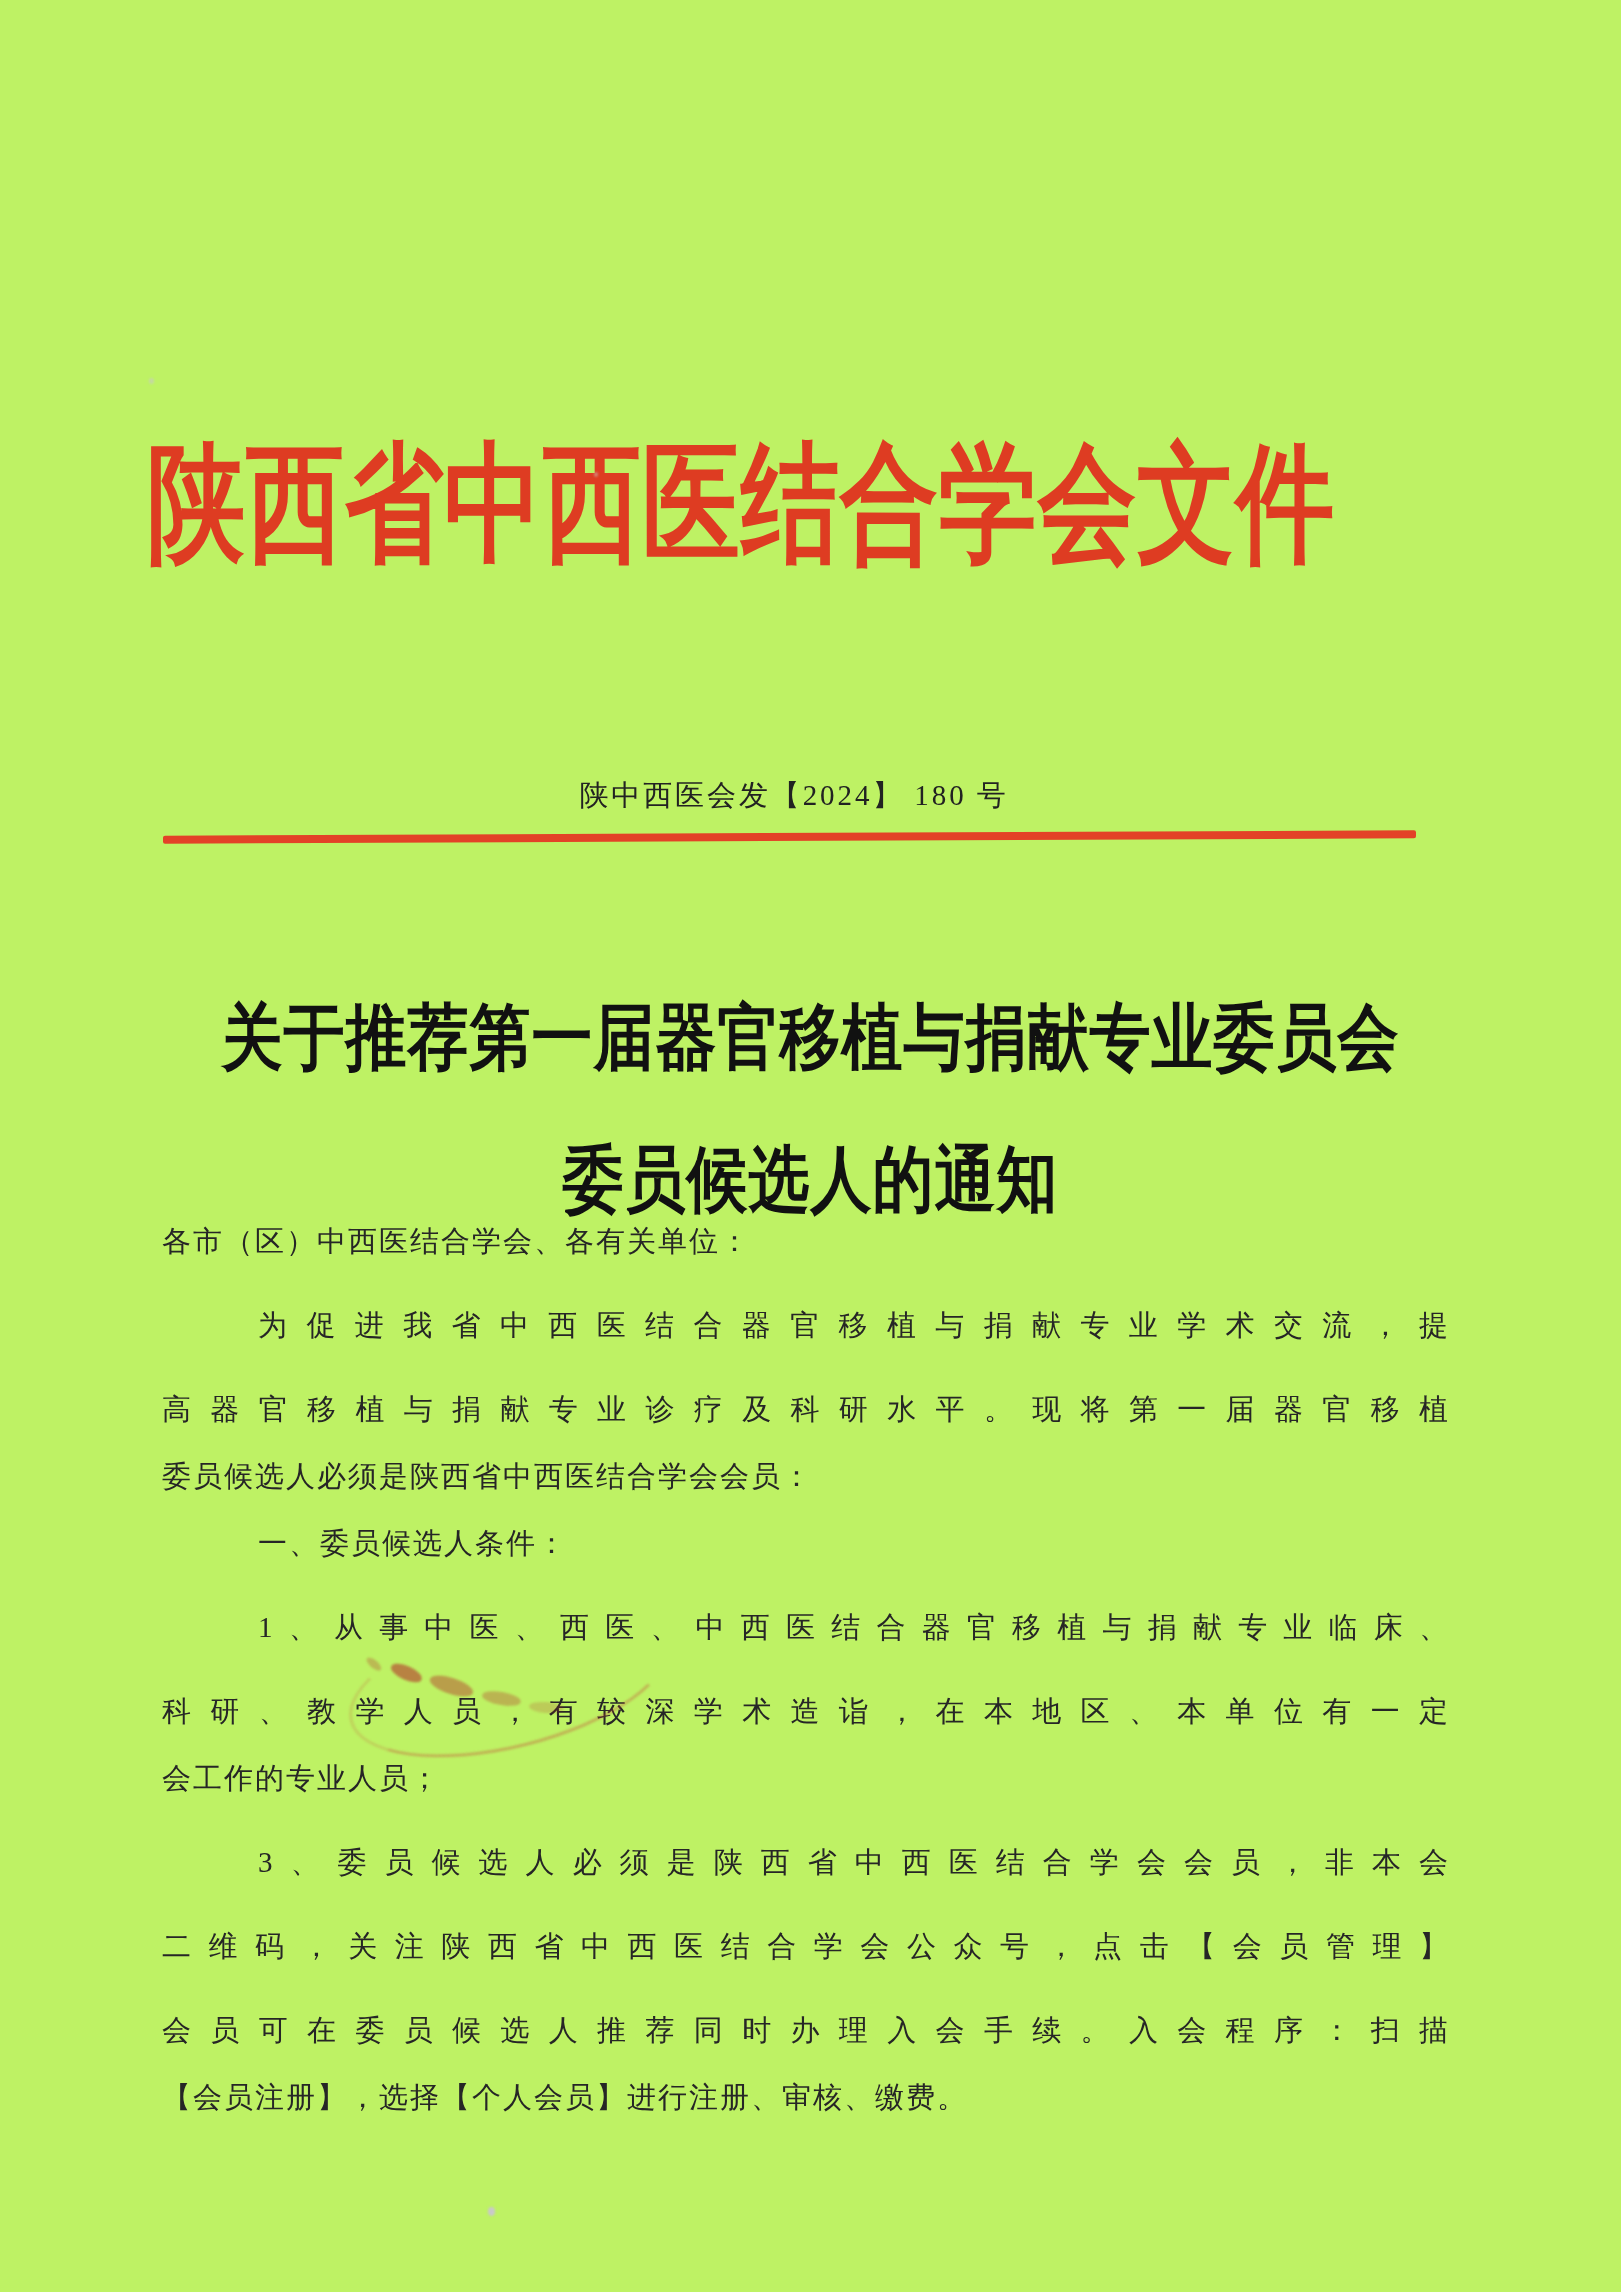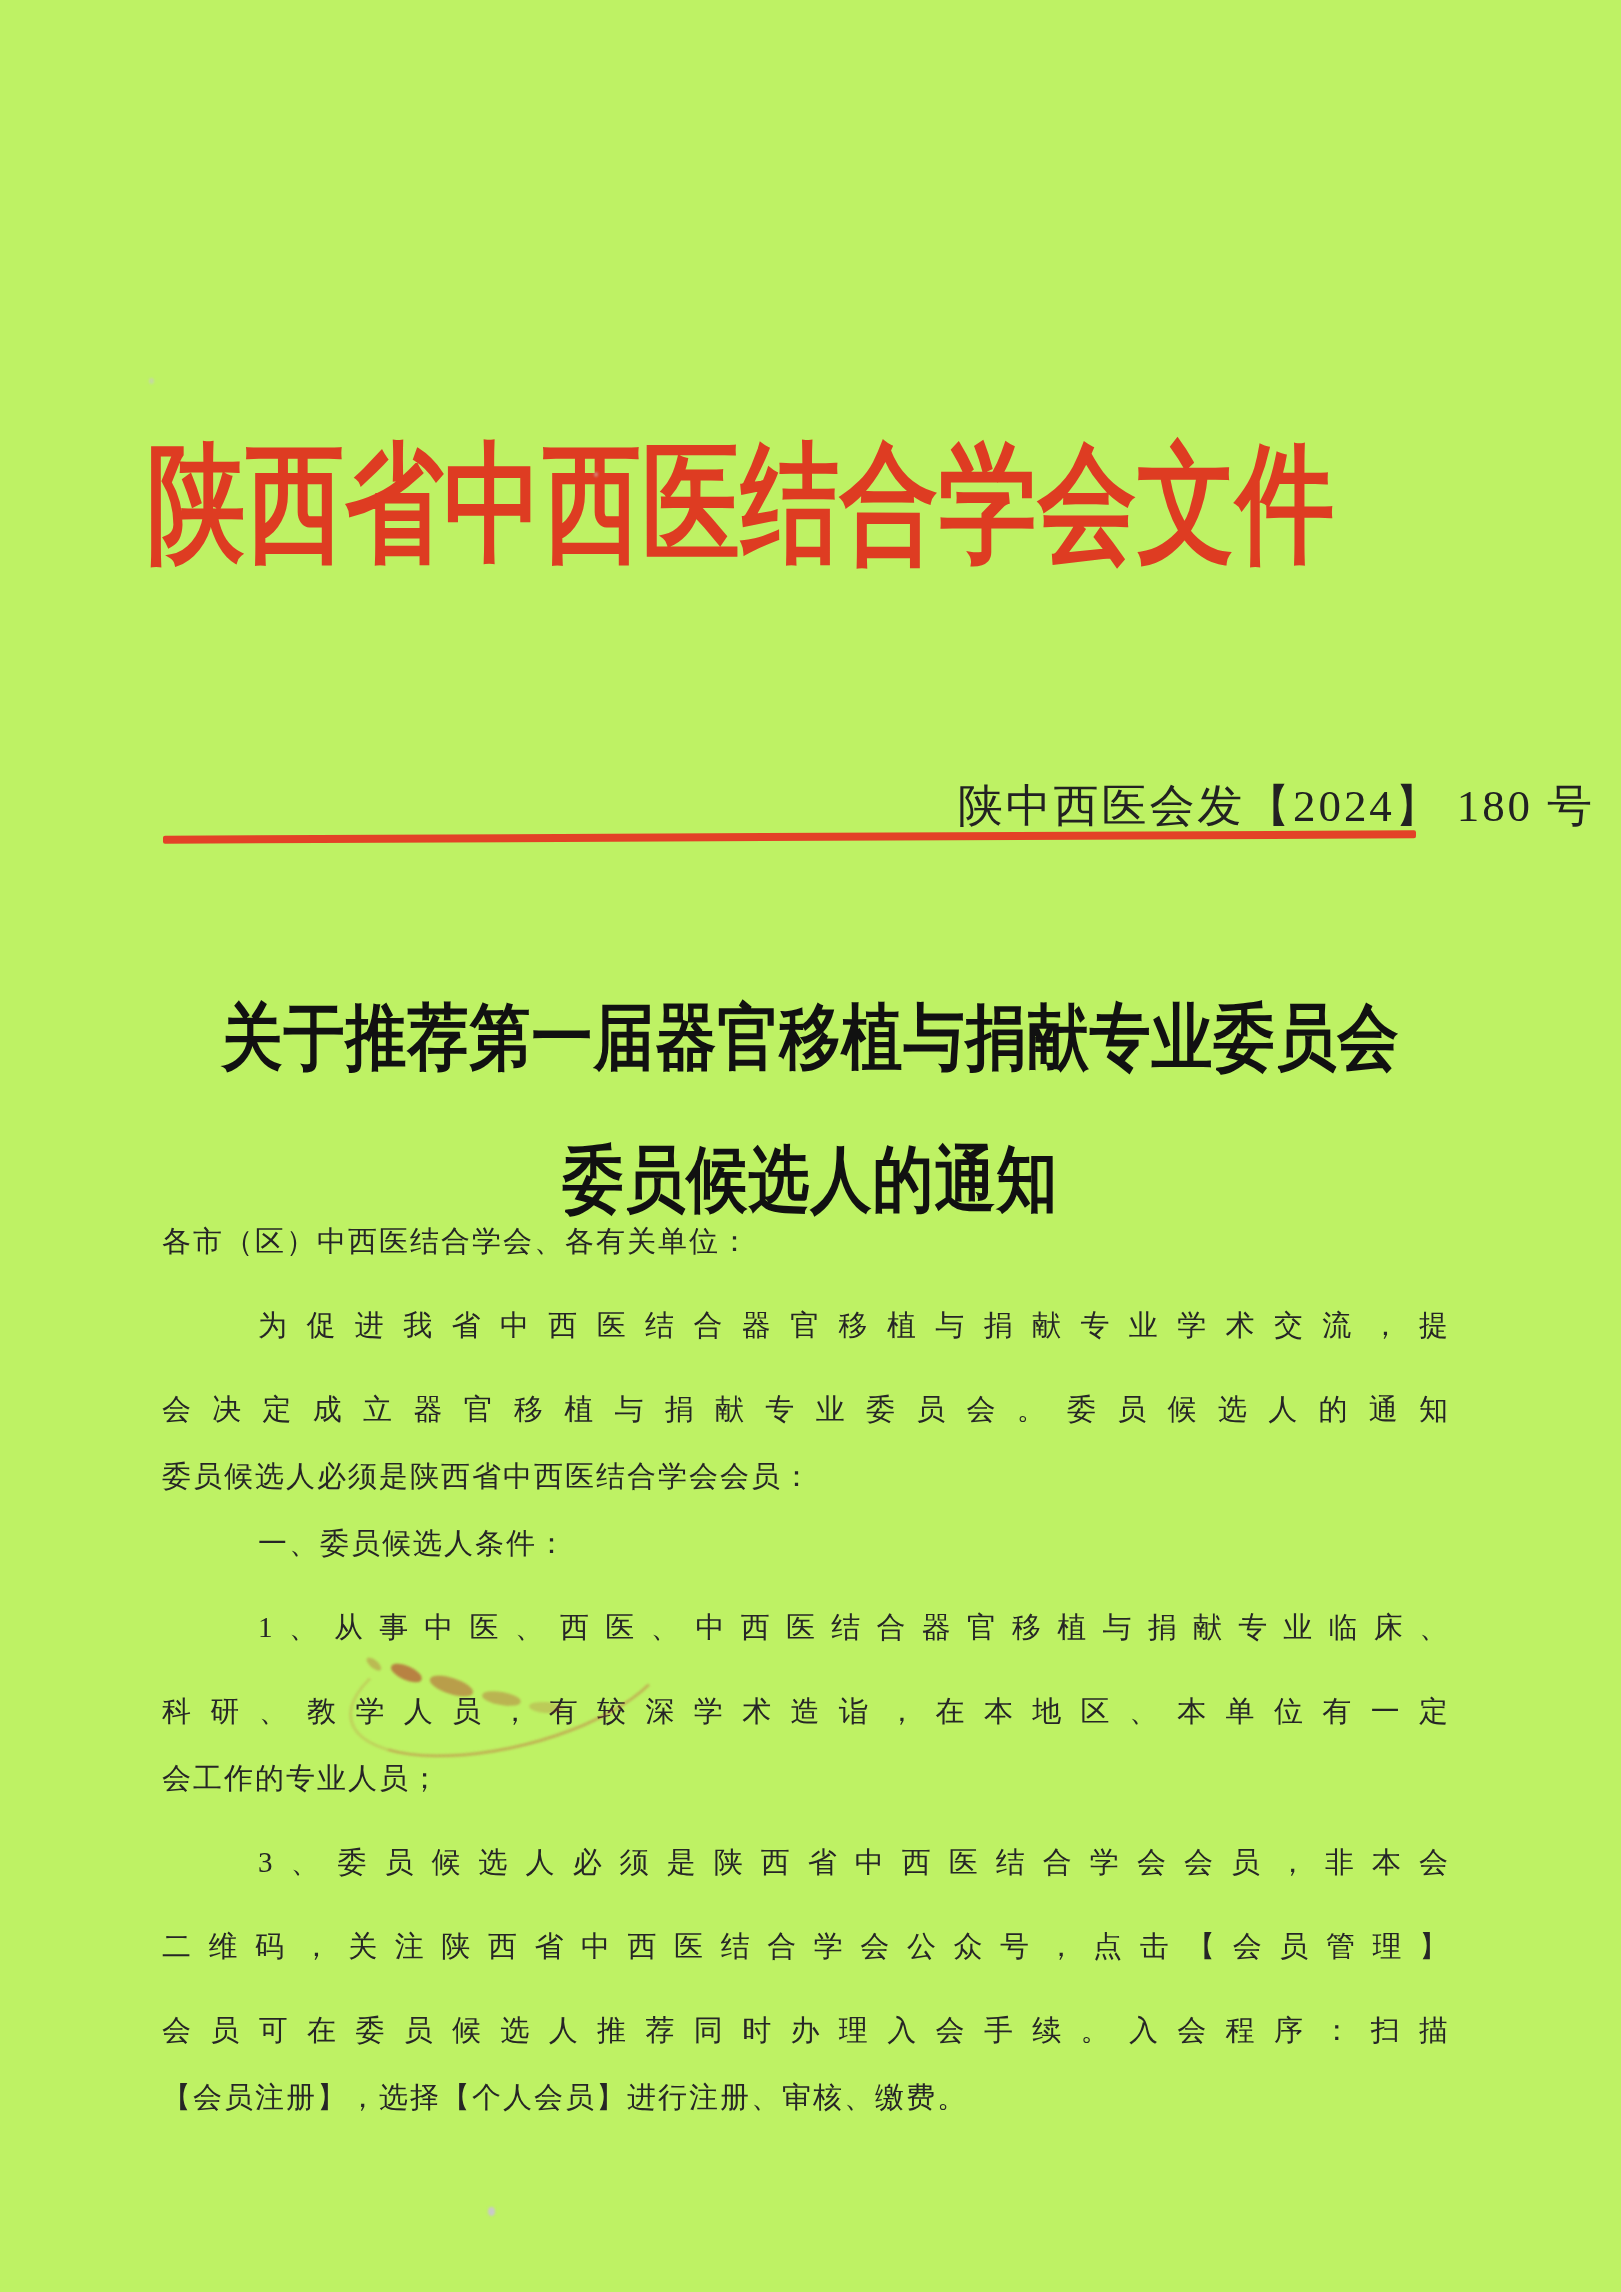--- a/index.html
+++ b/index.html
@@ -25,25 +25,24 @@
     transform:scaleY(1.32);
     transform-origin:top left;
     white-space:nowrap;
   }
   
   .docnum{
     position:absolute;
     top:776px;
     left:0;
     width:1588px;
-    text-align:right;
-    font-size:45px;
+    text-align:center;
+    font-size:29px;
     letter-spacing:2.9px;
     color:#222;
-    margin-left:7px;
   }
   
   .redrule{
     position:absolute;
     left:163px;
     top:833px;
     width:1253px;
     height:7.8px;
     background:#e34227;
     transform:rotate(-0.25deg);
@@ -140,21 +139,21 @@
   <div class="redrule"></div>
 
   <div class="heading">
     <div>关于推荐第一届器官移植与捐献专业委员会</div>
     <div>委员候选人的通知</div>
   </div>
 
   <div class="body-block">
     <div class="bline">各市（区）中西医结合学会、各有关单位：</div>
     <div class="bline fill indent">为促进我省中西医结合器官移植与捐献专业学术交流，提</div>
-    <div class="bline fill">会决定成立器官移植与捐献专业委员会。委员候选人的通知</div>
+    <div class="bline fill">高器官移植与捐献专业诊疗及科研水平。现将第一届器官移植</div>
     <div class="bline">委员候选人必须是陕西省中西医结合学会会员：</div>
     <div class="bline indent">一、委员候选人条件：</div>
     <div class="bline fill indent">1、从事中医、西医、中西医结合器官移植与捐献专业临床、</div>
     <div class="bline fill">科研、教学人员，有较深学术造诣，在本地区、本单位有一定</div>
     <div class="bline">会工作的专业人员；</div>
     <div class="bline fill indent">3、委员候选人必须是陕西省中西医结合学会会员，非本会</div>
     <div class="bline fill">二维码，关注陕西省中西医结合学会公众号，点击【会员管理】</div>
     <div class="bline fill">会员可在委员候选人推荐同时办理入会手续。入会程序：扫描</div>
     <div class="bline">【会员注册】，选择【个人会员】进行注册、审核、缴费。</div>
   </div>

